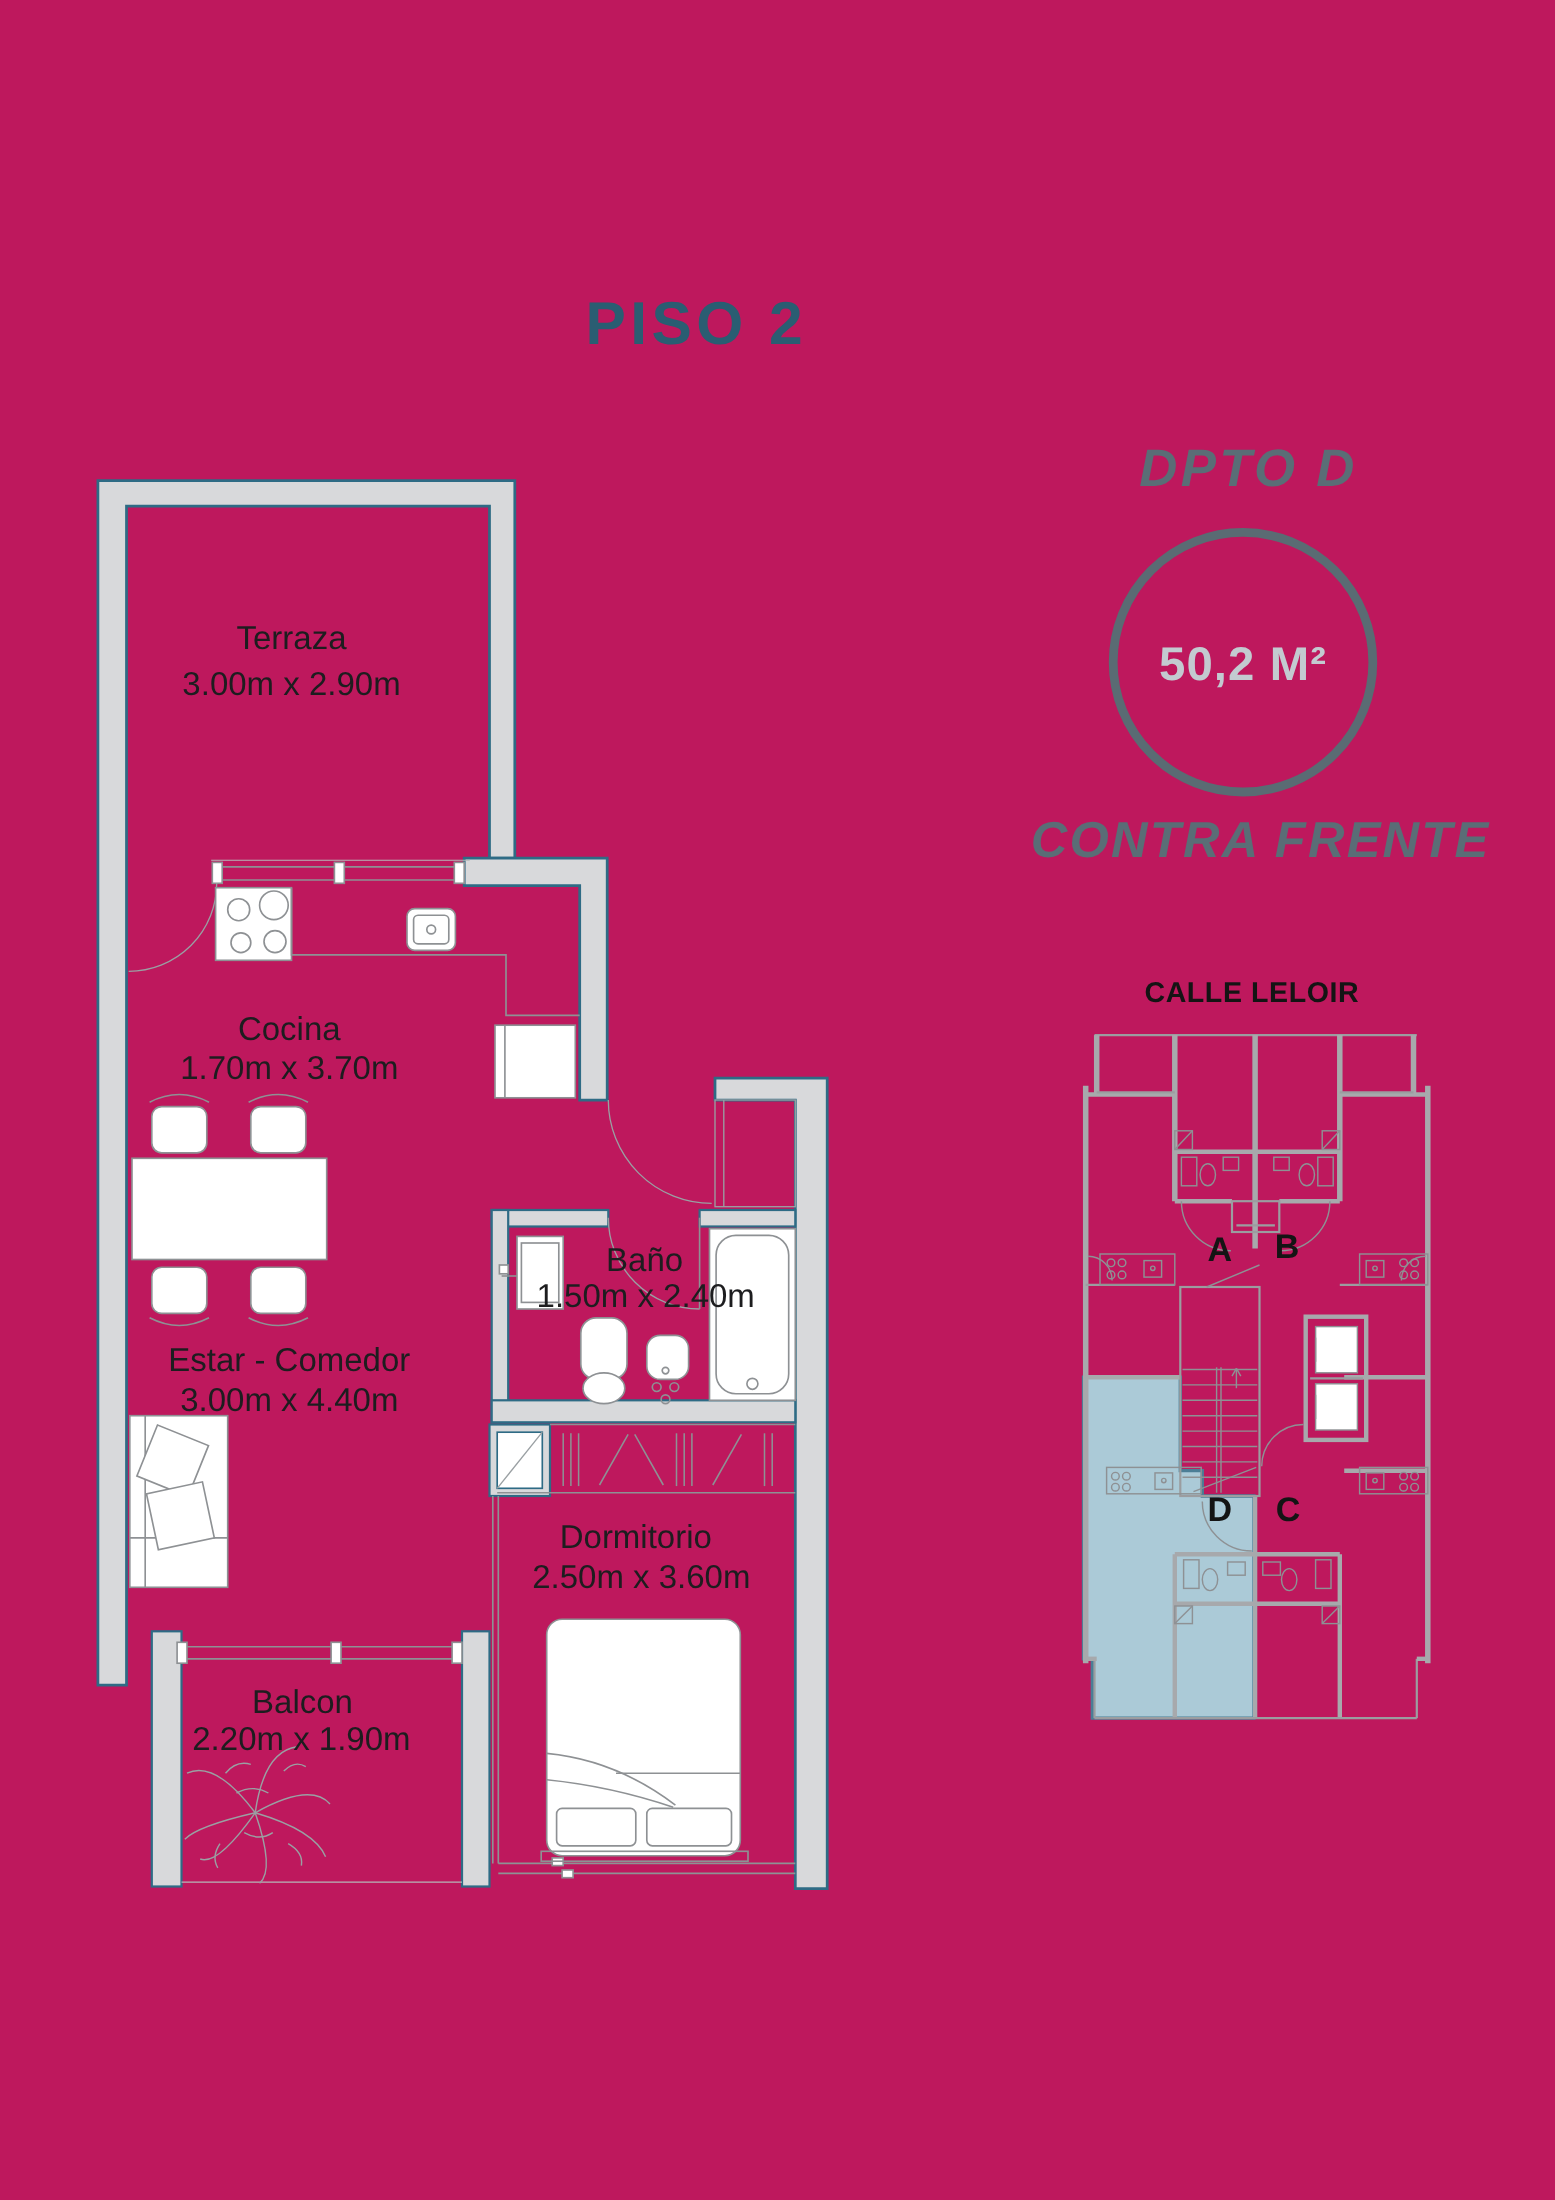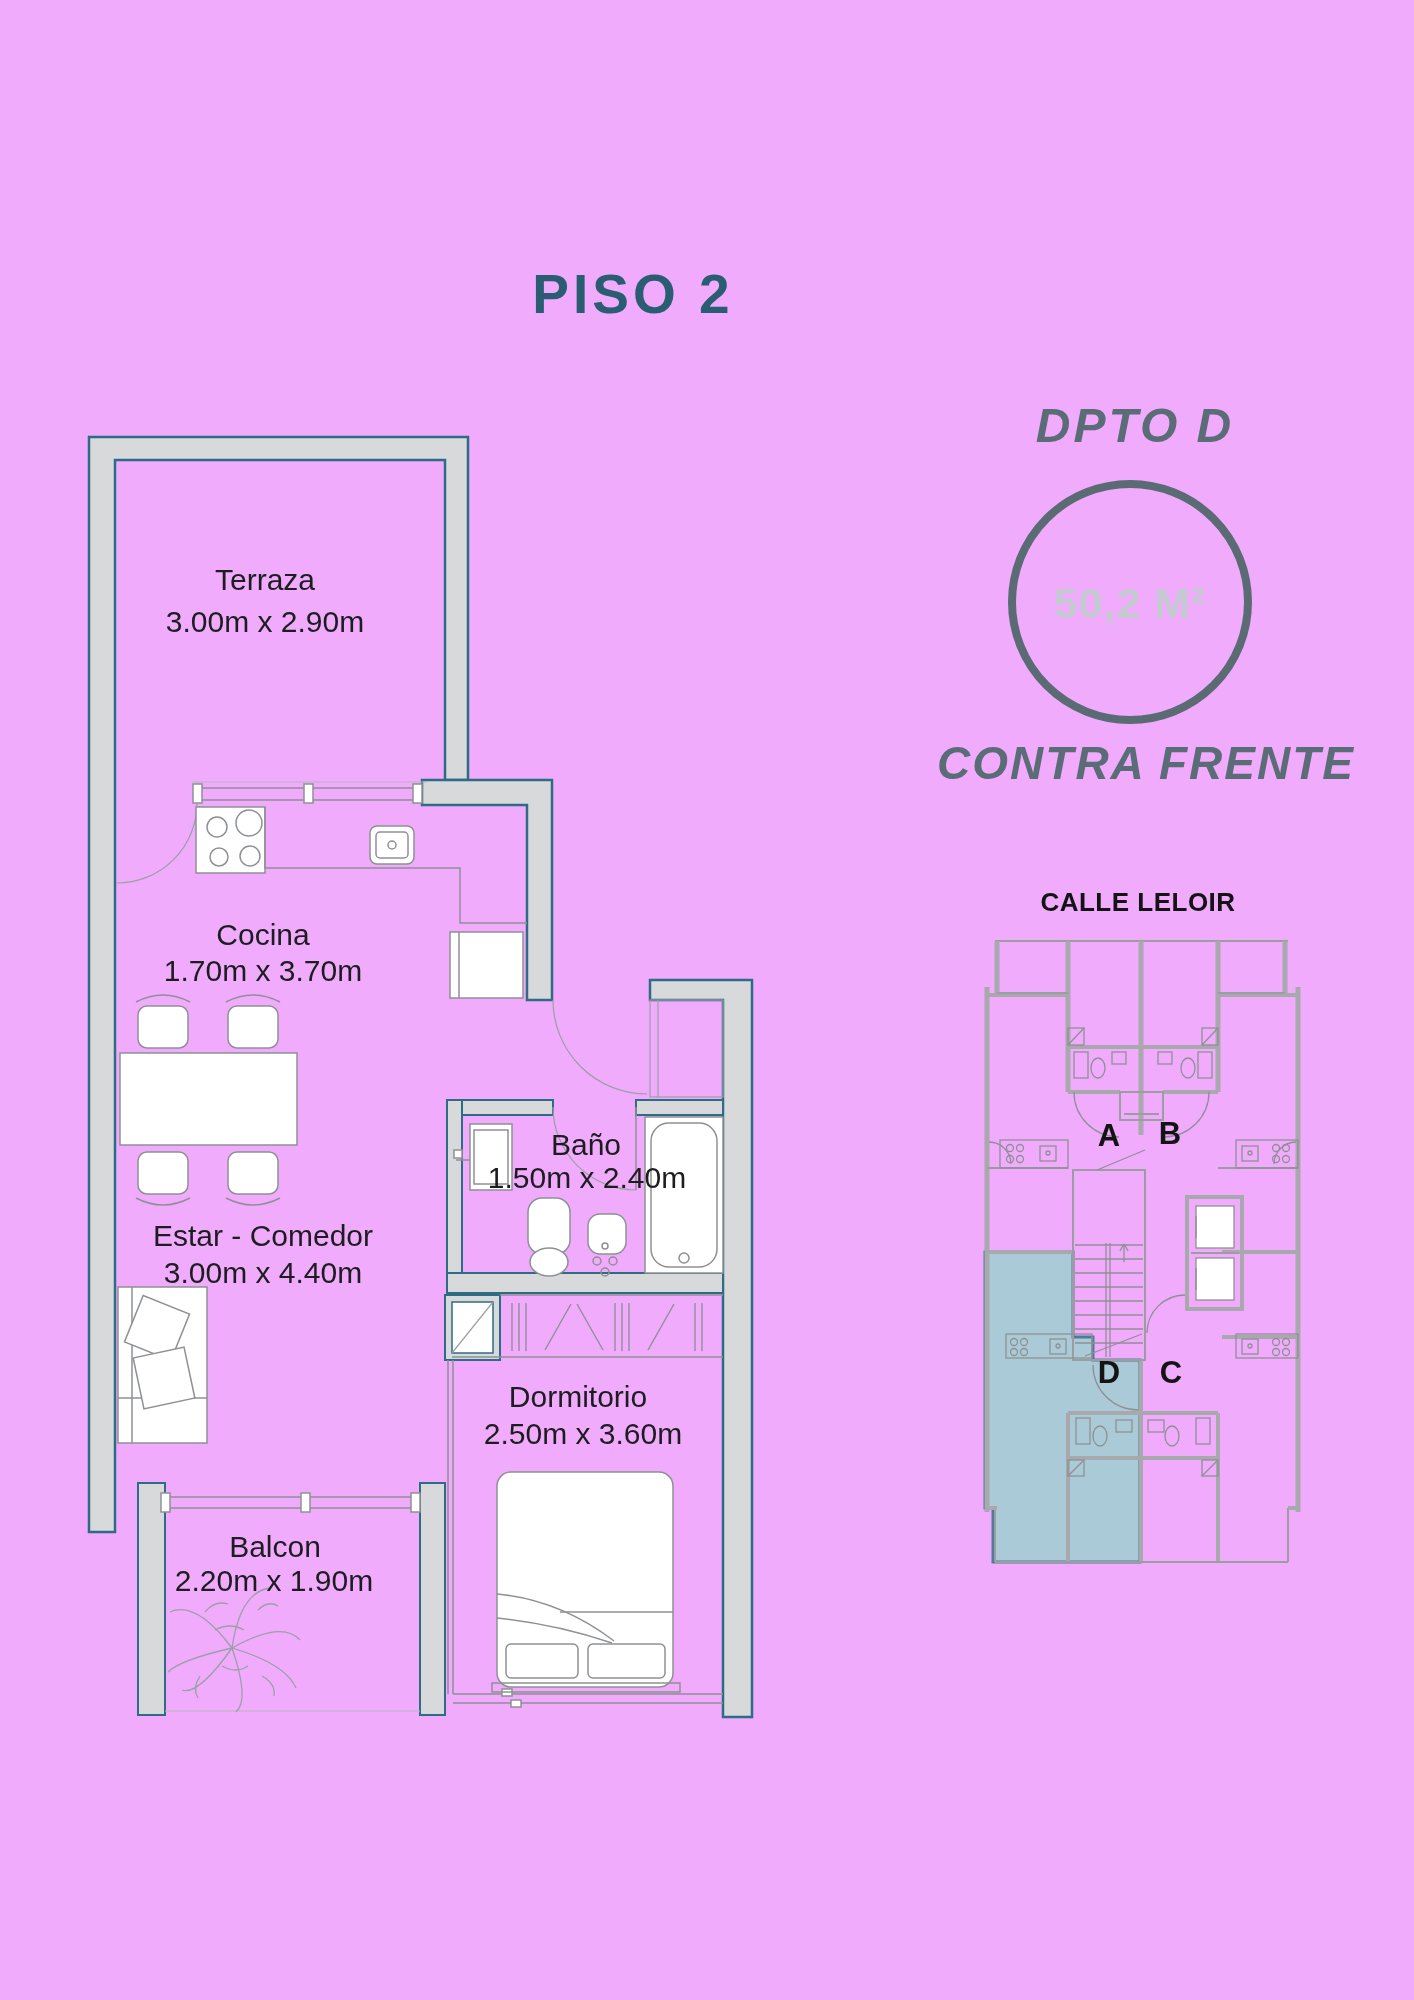--- a/index.html
+++ b/index.html
@@ -1,16 +1,16 @@
 <!DOCTYPE html>
 <html><head>
 <meta charset="utf-8">
 <style>
   html,body { margin:0; padding:0; background:#ffffff; }
-  .page { width:1414px; height:2000px; position:relative; background:#f0abfc; }
+  .page { width:1414px; height:2000px; position:relative; background:#be185d; }
   svg { display:block; }
 
   
   text { font-family:"Liberation Sans", sans-serif; }
   .floor-title  { font-weight:800; font-size:55px; fill:#2a5d72; letter-spacing:4px; }
   .slate-title  { font-style:italic; font-weight:800; font-size:48px; fill:#5a6d76; letter-spacing:3px; }
   .slate-title2 { font-style:italic; font-weight:800; font-size:46px; fill:#5a6d76; letter-spacing:2px; }
   .area-txt     { font-weight:700; font-size:43px; fill:#c3cad0; letter-spacing:1px; }
   .street-txt   { font-weight:700; font-size:26px; fill:#141414; letter-spacing:0.5px; }
   .kletter      { font-weight:700; font-size:31px; fill:#141414; }

